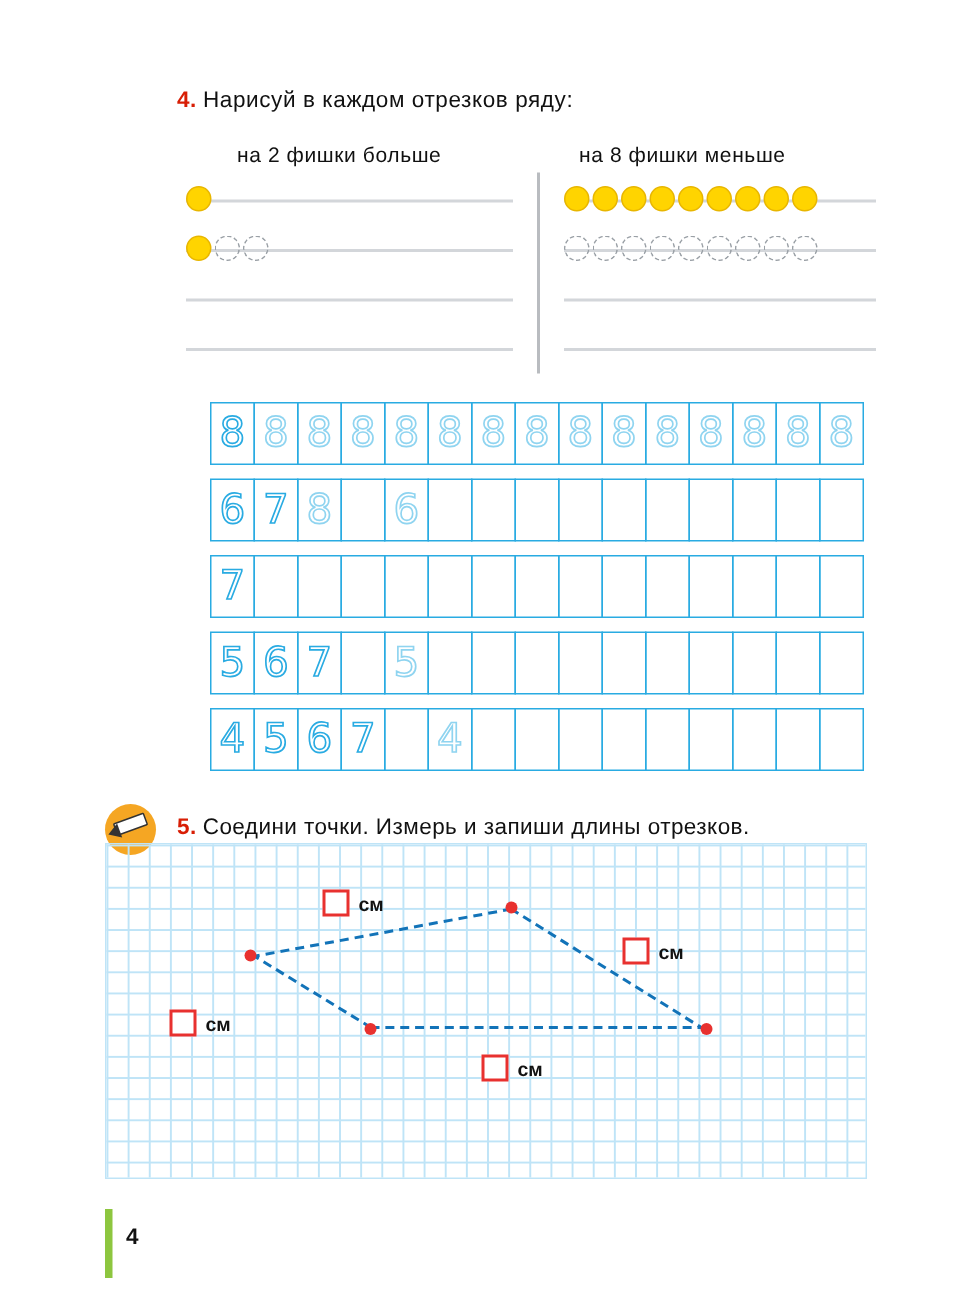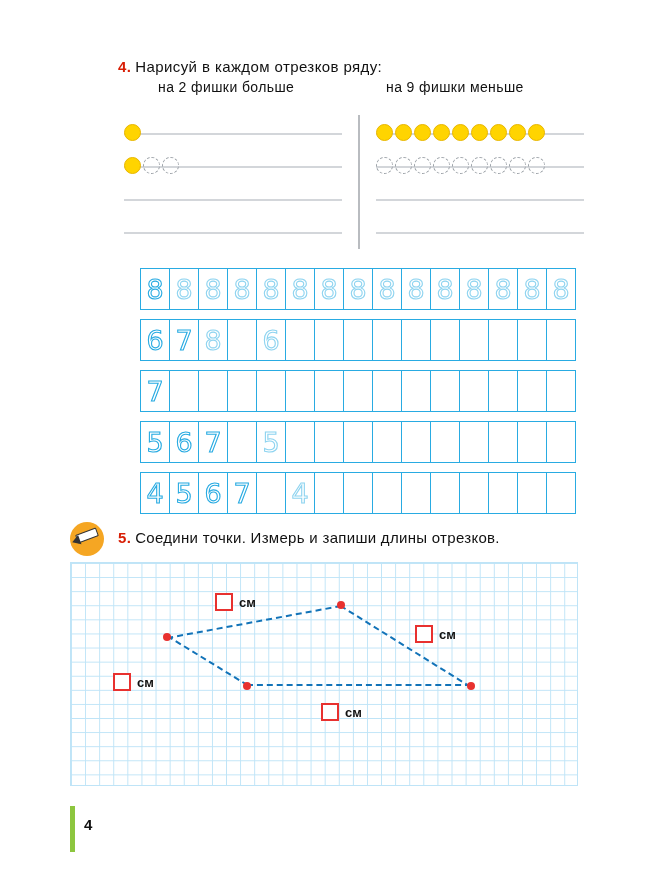--- a/index.html
+++ b/index.html
@@ -30,21 +30,21 @@
     letter-spacing: 0.4px;
     white-space: nowrap;
   }
   .t4-num {
     font-weight: bold;
     color: #d81e05;
     margin-right: 4px;
   }
   .t4-sub {
     position: relative;
-    margin-top: 4px;
+    margin-top: 20px;
     height: 20px;
     font-size: 14px;
     letter-spacing: 0.4px;
     color: #111;
   }
   .t4-sub .left { position: absolute; left: 40px; top: 0; white-space: nowrap; }
   .t4-sub .right { position: absolute; left: 268px; top: 0; white-space: nowrap; }
 
   .abacus-area {
     position: absolute;
@@ -107,21 +107,21 @@
     -webkit-text-stroke: 1.1px #29abe2;
     letter-spacing: 0;
   }
   .digit.dashed {
     -webkit-text-stroke: 1.1px #8fd4f0;
   }
 
   
   .task5 {
     position: absolute;
-    left: 70px; top: 522px;
+    left: 70px; top: 536px;
     width: 520px;
     height: 40px;
   }
   .t5-icon {
     position: absolute;
     left: 0; top: 0;
     width: 34px; height: 34px;
     border-radius: 50%;
     background: #f5a623;
     overflow: hidden;
@@ -219,21 +219,21 @@
 <body>
 
 <div class="page">
 
   <div class="task4">
     <div class="t4-head">
       <span class="t4-num">4.</span><span>Нарисуй в каждом отрезков ряду:</span>
     </div>
     <div class="t4-sub">
       <span class="left">на 2 фишки больше</span>
-      <span class="right">на 9 фишки меньше</span>
+      <span class="right">на 8 фишки меньше</span>
     </div>
   </div>
 
   <div class="abacus-area">
     <div class="divider-v"></div>
     <div id="chips-left">
         <div class="row-line" style="left: 6px; top: 21px; width: 218px;"></div>
         <div class="chip" style="left: 6px; top: 12px;"></div>
         <div class="row-line" style="left: 6px; top: 54px; width: 218px;"></div>
         <div class="chip" style="left: 6px; top: 45px;"></div>

